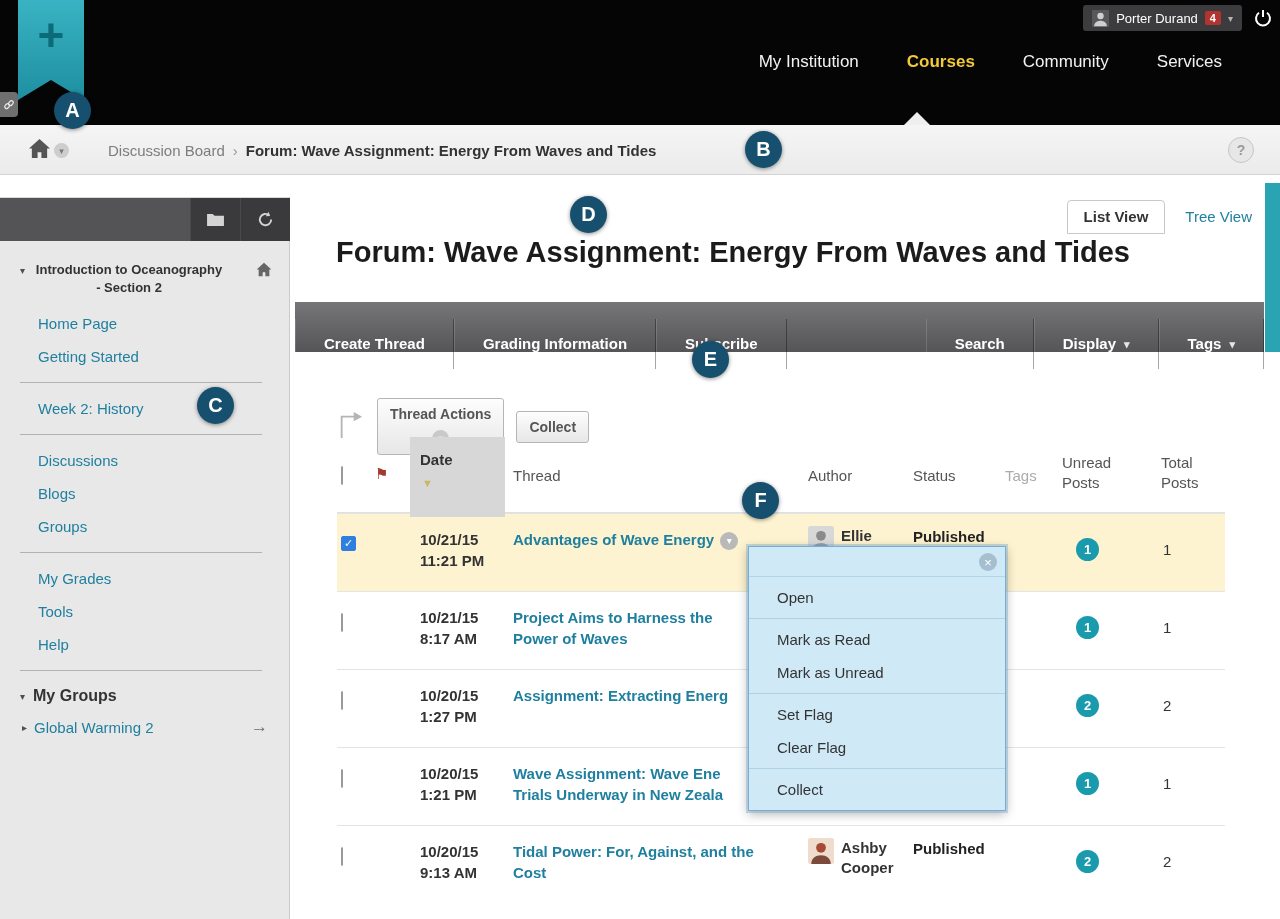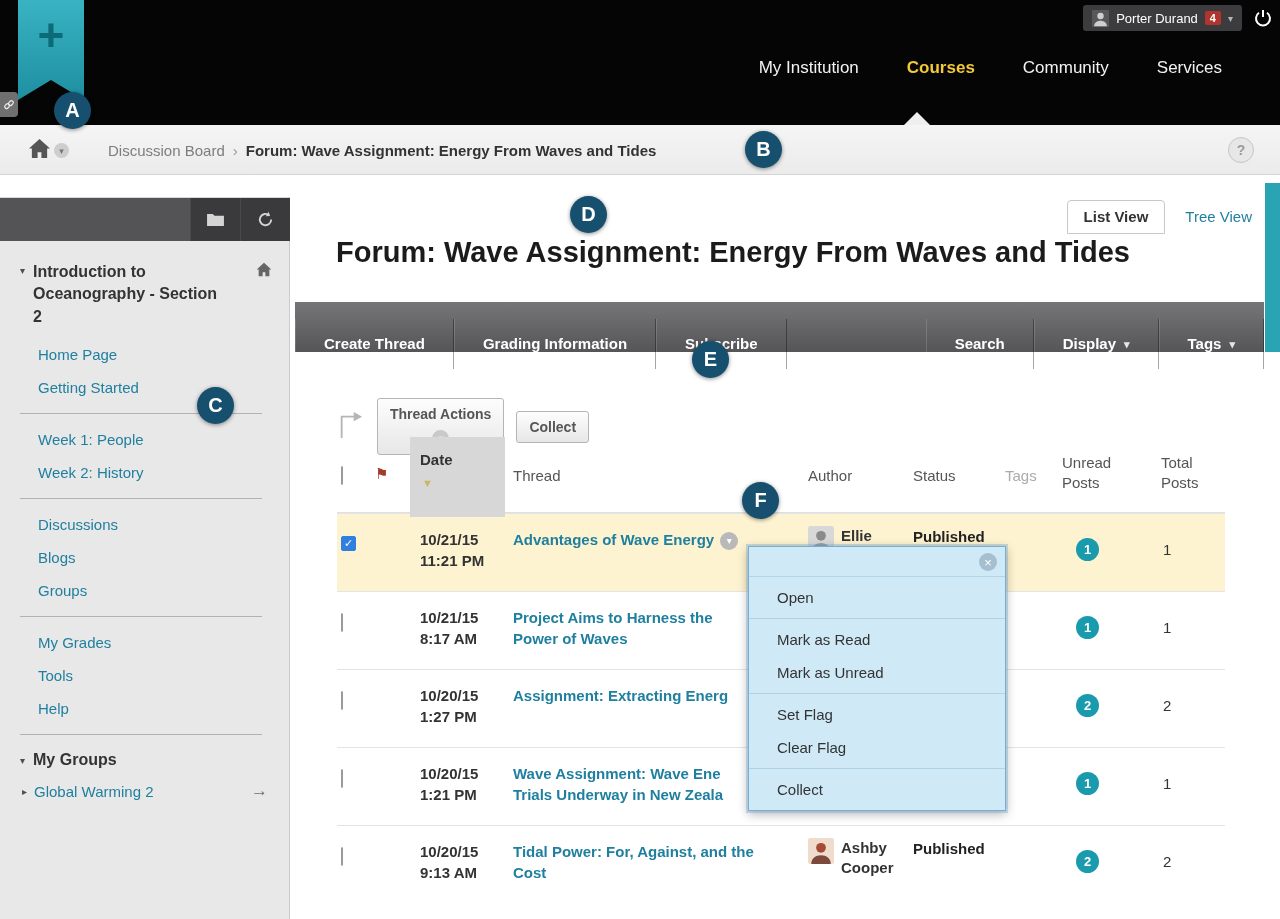--- a/index.html
+++ b/index.html
@@ -17,21 +17,21 @@
   .link-tab { position:absolute; left:0; top:92px; width:18px; height:25px; background:#6f6f6f;
     border-radius:0 4px 4px 0; display:flex; align-items:center; justify-content:center; }
   .user-chip { position:absolute; right:38px; top:5px; height:26px; background:#3c3c3e;
     border-radius:3px; display:flex; align-items:center; gap:7px; padding:0 9px; cursor:pointer; }
   .avatar-mini { width:17px; height:17px; border-radius:2px; background:#6a6a6a; overflow:hidden; display:block; }
   .user-name { color:#fff; font-size:13px; }
   .user-badge { background:#b03530; color:#fff; font-size:11px; font-weight:bold;
     padding:1px 5px; border-radius:2px; }
   .chev-sm { color:#b5b5b5; font-size:10px; }
   .power-btn { position:absolute; right:7px; top:8px; width:20px; height:20px; cursor:pointer; }
-  .global-nav { position:absolute; right:58px; top:58px; display:flex; gap:48px;justify-content:flex-end; }
+  .global-nav { position:absolute; right:58px; top:52px; display:flex; gap:48px;justify-content:flex-end; }
   .global-nav .nav-item { color:#f2f2f2; font-size:17px; cursor:pointer; }
   .global-nav .nav-item.active { color:#f2c937; font-weight:bold; }
   .nav-notch { position:absolute; left:904px; bottom:0; width:0; height:0;
     border-left:13px solid transparent; border-right:13px solid transparent;
     border-bottom:13px solid #efefef; }
 
   
   .crumbbar { position:absolute; left:0; top:125px; width:1280px; height:50px;
     background:linear-gradient(#f5f5f5,#ebebeb); border-bottom:1px solid #d4d4d4; }
   .home-btn { position:absolute; left:28px; top:13px; display:flex; align-items:flex-end; gap:3px; cursor:pointer; }
@@ -50,21 +50,21 @@
   .sidebar { position:absolute; left:0; top:197px; width:290px; height:722px; background:#e8e8e8;
     border-right:1px solid #cbcbcb; border-top:1px solid #d8d8d8; }
   .side-strip { position:absolute; left:0; top:0; width:290px; height:43px; background:#545456; }
   .side-strip .strip-right { position:absolute; right:0; top:0; width:100px; height:43px; background:#3a3a3c;
     display:flex; }
   .strip-btn { width:50px; height:43px; display:flex; align-items:center; justify-content:center;
     border-left:1px solid rgba(255,255,255,.08); cursor:pointer; }
   .side-menu { position:absolute; left:0; top:43px; width:290px; padding:20px 18px 0 20px; }
   .course-head { display:flex; gap:8px; margin-bottom:10px; }
   .tri { color:#4e4e4e; font-size:10px; padding-top:4px; }
-  .course-title { font-size:16px; font-weight:bold; color:#333; line-height:1.4; width:192px; }
+  .course-title { font-size:13px; font-weight:bold; color:#333; line-height:1.4; width:192px;text-align:center; }
   .course-home { margin-left:auto; padding-top:1px; cursor:pointer; }
   .side-link { display:block; font-size:15px; color:#1f7f9f; padding:8px 0 8px 18px; cursor:pointer; }
   .side-div { border-top:1px solid #b2b2b2; margin:9px 10px 9px 0; }
   .groups-head { display:flex; gap:8px; margin-top:16px; margin-bottom:4px; }
   .groups-title { font-size:16px; font-weight:bold; color:#333; }
   .group-row { display:flex; align-items:center; padding:8px 0 8px 2px; cursor:pointer; }
   .group-row .tri { padding-top:0; margin-right:7px; }
   .group-link { font-size:15px; color:#1f7f9f; }
   .group-arrow { margin-left:auto; margin-right:4px; color:#6d6d6d; font-size:17px; }
 
@@ -244,21 +244,20 @@
           <svg viewBox="0 0 24 22" width="16" height="15">
             <path d="M12 1 1 11h3v10h6v-6h4v6h6V11h3z" fill="#666"></path>
           </svg>
         </span>
       </div>
 
       <span class="side-link">Home Page</span>
       <span class="side-link">Getting Started</span>
       <div class="side-div"></div>
 
-      <span class="side-link">Week 1: People</span>
       <span class="side-link">Week 2: History</span>
       <div class="side-div"></div>
 
       <span class="side-link">Discussions</span>
       <span class="side-link">Blogs</span>
       <span class="side-link">Groups</span>
       <div class="side-div"></div>
 
       <span class="side-link">My Grades</span>
       <span class="side-link">Tools</span>

